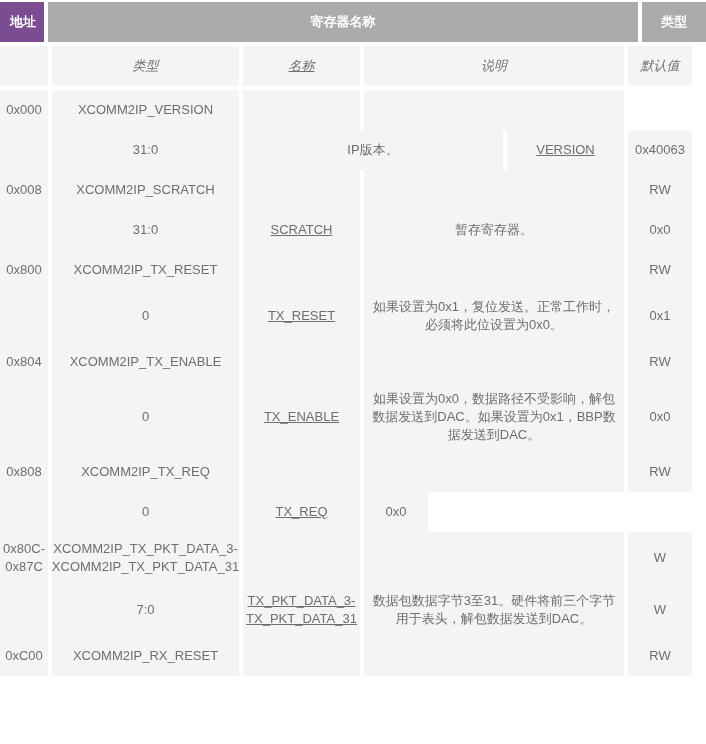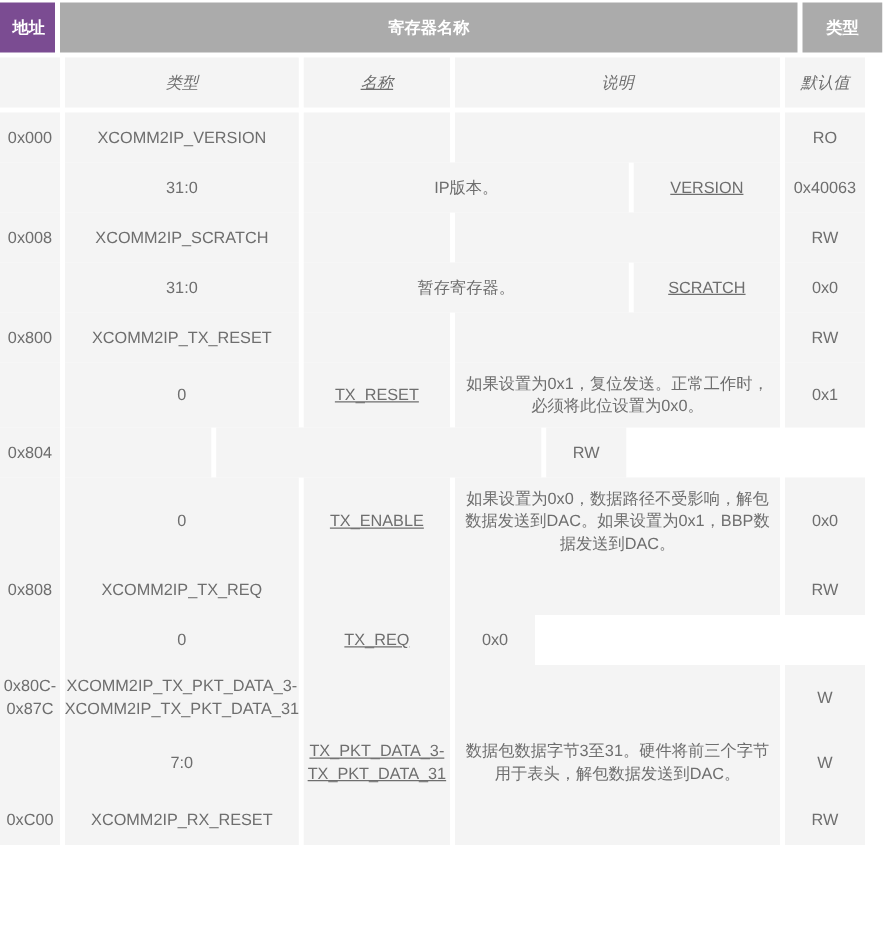--- a/index.html
+++ b/index.html
@@ -86,59 +86,59 @@
     <div class="cell c4 italic">说明</div>
     <div class="cell c5 italic">默认值</div>
   </div>
 
   <div class="tbody" id="table-body">
       <div class="row">
         <div class="cell c1">0x000</div>
         <div class="cell c2">XCOMM2IP_VERSION</div>
         <div class="cell c3"></div>
         <div class="cell c4"></div>
-        <div class="cell c5">RO</div>
       </div>
       <div class="row">
         <div class="cell c1"></div>
         <div class="cell c2">31:0</div>
         <div class="cell c4">IP版本。</div>
         <div class="cell c3">VERSION</div>
         <div class="cell c5">0x40063</div>
       </div>
       <div class="row">
         <div class="cell c1">0x008</div>
         <div class="cell c2">XCOMM2IP_SCRATCH</div>
         <div class="cell c3"></div>
         <div class="cell c4"></div>
         <div class="cell c5">RW</div>
       </div>
       <div class="row">
         <div class="cell c1"></div>
         <div class="cell c2">31:0</div>
+        <div class="cell c3">SCRATCH</div>
         <div class="cell c4">暂存寄存器。</div>
-        <div class="cell c3">SCRATCH</div>
         <div class="cell c5">0x0</div>
       </div>
       <div class="row">
         <div class="cell c1">0x800</div>
         <div class="cell c2">XCOMM2IP_TX_RESET</div>
         <div class="cell c3"></div>
         <div class="cell c4"></div>
         <div class="cell c5">RW</div>
       </div>
       <div class="row">
         <div class="cell c1"></div>
         <div class="cell c2">0</div>
         <div class="cell c3">TX_RESET</div>
         <div class="cell c4">如果设置为0x1，复位发送。正常工作时，必须将此位设置为0x0。</div>
         <div class="cell c5">0x1</div>
       </div>
       <div class="row">
         <div class="cell c1">0x804</div>
+        <div class="cell c2">XCOMM2IP_TX_ENABLE</div>
         <div class="cell c3"></div>
         <div class="cell c4"></div>
         <div class="cell c5">RW</div>
       </div>
       <div class="row">
         <div class="cell c1"></div>
         <div class="cell c2">0</div>
         <div class="cell c3">TX_ENABLE</div>
         <div class="cell c4">如果设置为0x0，数据路径不受影响，解包数据发送到DAC。如果设置为0x1，BBP数据发送到DAC。</div>
         <div class="cell c5">0x0</div>

